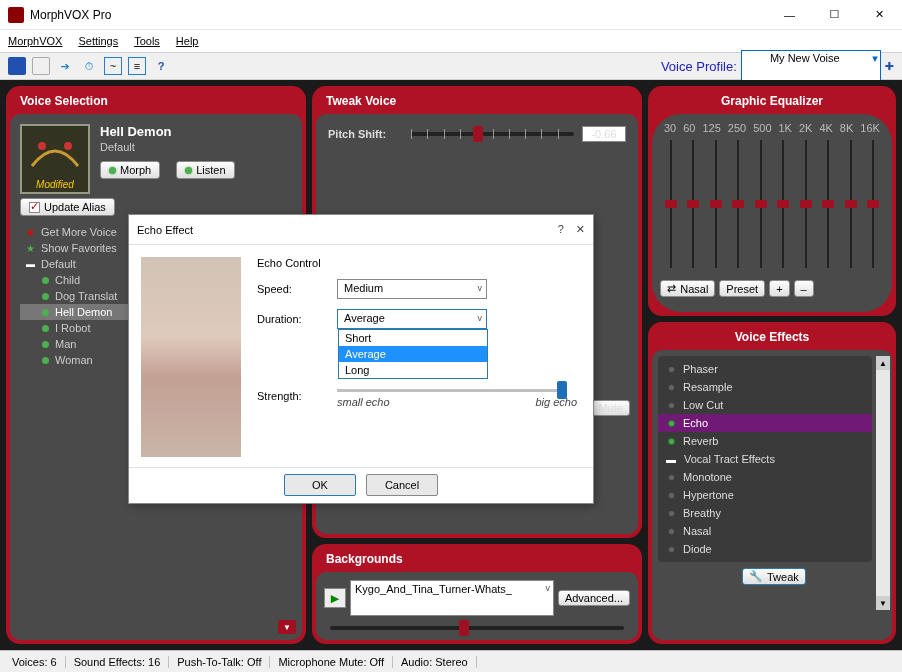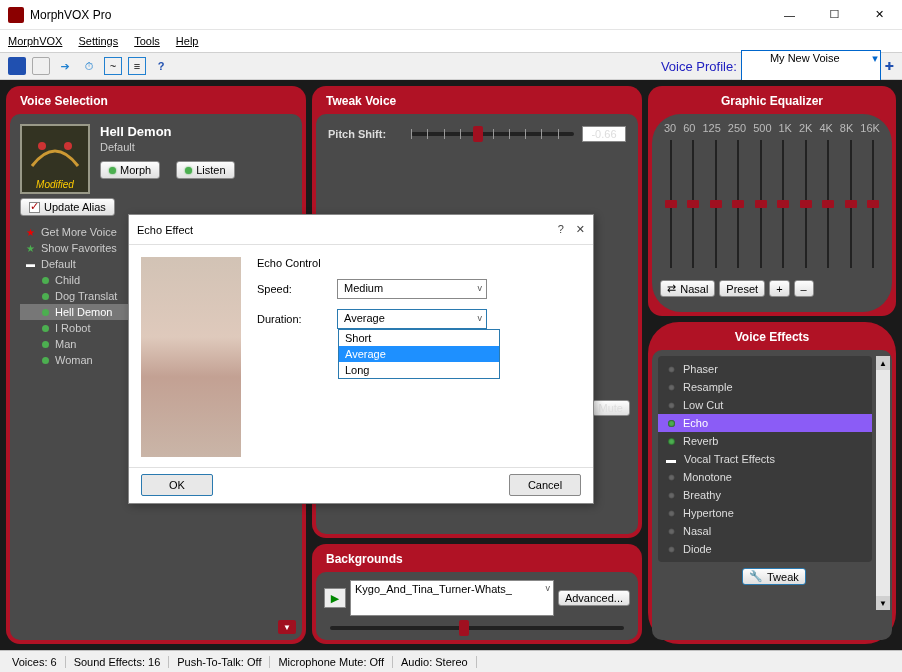--- a/index.html
+++ b/index.html
@@ -67,21 +67,21 @@
 .eq-labels { display: flex; justify-content: space-between; color: #bbb; font-size: 8px; padding: 0 4px; }
 .eq-sliders { display: flex; justify-content: space-between; padding: 6px 4px; height: 140px; }
 .eq-slot { width: 14px; position: relative; }
 .eq-slot .rail { position: absolute; left: 50%; top: 0; bottom: 0; width: 2px; background: #222; transform: translateX(-50%); }
 .eq-slot .thumb { position: absolute; left: 1px; width: 12px; height: 8px; background: #a01020; top: calc(50% - 4px); border-radius: 1px; }
 .eq-btns { display: flex; gap: 4px; margin-top: 6px; }
 
 .ve-body { padding: 6px 2px 6px 6px; position: relative; }
 .ve-list { background: #3a3a3a; border-radius: 4px; padding: 4px 0; margin-right: 18px; }
 .ve-item { display: flex; align-items: center; gap: 8px; padding: 3px 10px; color: #ddd; cursor: default; }
-.ve-item.selected { background: #8b5cf6; color: #fff; }
+.ve-item.selected { background: #701a75; color: #fff; }
 .dot-o { width: 7px; height: 7px; border-radius: 50%; background: #666; box-shadow: inset 0 0 2px #000; }
 .dot-o.on { background: #4caf50; }
 .ve-minus { color: #fff; font-size: 10px; margin-left: -2px; }
 .ve-scroll { position: absolute; right: 2px; top: 6px; bottom: 30px; width: 14px; background: #e8e8e8; }
 .ve-scroll .up, .ve-scroll .down { height: 14px; background: #d0d0d0; display: flex; align-items: center; justify-content: center; font-size: 8px; }
 .ve-scroll .down { position: absolute; bottom: 0; left: 0; right: 0; }
 .ve-tweak { margin-top: 6px; }
 
 .dialog { position: absolute; left: 128px; top: 214px; width: 466px; height: 290px; background: #fff; border: 1px solid #888; box-shadow: 2px 2px 8px rgba(0,0,0,.3); z-index: 100; }
 .dlg-title { height: 30px; display: flex; align-items: center; padding: 0 8px; font-size: 12px; border-bottom: 1px solid #e0e0e0; }
@@ -89,27 +89,27 @@
 .dlg-body { display: flex; padding: 12px; gap: 16px; height: calc(100% - 66px); justify-content: center; }
 .dlg-img { width: 100px; height: 200px; background: linear-gradient(#cab8a8 0%, #d9c0b0 40%, #b89080 60%, #c0a898 100%); opacity: .85; }
 .dlg-form { flex: 1; }
 .dlg-group { font-size: 11px; }
 .dlg-group .gtitle { margin-bottom: 10px; }
 .frow { display: flex; align-items: center; margin-bottom: 10px; }
 .frow .flabel { width: 80px; }
 .combo { width: 150px; height: 20px; border: 1px solid #888; background: #fff; padding: 2px 16px 2px 6px; position: relative; }
 .combo::after { content: "v"; position: absolute; right: 4px; top: 3px; color: #555; font-size: 9px; }
 .combo.open { border-color: #2a7ab0; }
-.dropdown { position: absolute; left: 0; top: 19px; width: 162px; border: 1px solid #2a7ab0; background: #fff; z-index: 10; }
+.dropdown { position: absolute; left: 0; top: 19px; width: 150px; border: 1px solid #2a7ab0; background: #fff; z-index: 10; }
 .dropdown .opt { padding: 2px 6px; }
 .dropdown .opt.hl { background: #1e90ff; color: #fff; }
 .strength-slider { width: 230px; height: 3px; background: #c0c0c0; position: relative; margin: 6px 0 4px; }
 .strength-slider .th { position: absolute; right: 0; top: -8px; width: 10px; height: 18px; background: #1e6fb8; border-radius: 2px; }
 .strength-labels { display: flex; justify-content: space-between; width: 240px; font-size: 10px; color: #444; font-style: italic; }
-.dlg-footer { height: 34px; display: flex; align-items: center; justify-content: space-between; gap: 10px; padding: 16px 12px; border-top: 1px solid #e0e0e0; }
+.dlg-footer { height: 34px; display: flex; align-items: center; justify-content: center; gap: 10px; padding: 16px 12px; border-top: 1px solid #e0e0e0; }
 .dlg-btn { min-width: 72px; height: 22px; border: 1px solid #888; background: #e8e8e8; border-radius: 2px; }
 .dlg-btn.primary { border: 1px solid #2a7ab0; }
 
 .statusbar { position: absolute; left: 0; right: 0; bottom: 0; height: 22px; background: #f0f0f0; border-top: 1px solid #c0c0c0; display: flex; align-items: center; padding: 0 4px; font-size: 11px; }
 .statusbar .cell { padding: 0 8px; border-right: 1px solid #c0c0c0; }
 .app-icon { width: 16px; height: 16px; background: #8b0000; display: inline-block; border-radius: 2px; }
 </style>
 </head>
 <body>
 
@@ -320,21 +320,21 @@
             </div>
           <div class="xp-btn small">
               <span>+</span>
             </div>
           <div class="xp-btn small">
               <span>–</span>
             </div>
         </div>
       </div>
     </div>
-    <div class="panel" style="flex:1;border-radius:31px;">
+    <div class="panel" style="flex:1;">
       <div class="panel-title">Voice Effects</div>
       <div class="panel-body ve-body">
         <div class="ve-list">
           <div class="ve-item">
               <span class="dot-o"></span>
               <span>Phaser</span>
             </div>
           <div class="ve-item">
               <span class="dot-o"></span>
               <span>Resample</span>
@@ -354,25 +354,25 @@
           <div class="ve-item">
               <span class="ve-minus">▬</span>
               <span>Vocal Tract Effects</span>
             </div>
           <div class="ve-item">
               <span class="dot-o"></span>
               <span>Monotone</span>
             </div>
           <div class="ve-item">
               <span class="dot-o"></span>
+              <span>Hypertone</span>
+            </div>
+          <div class="ve-item">
+              <span class="dot-o"></span>
               <span>Breathy</span>
-            </div>
-          <div class="ve-item">
-              <span class="dot-o"></span>
-              <span>Hypertone</span>
             </div>
           <div class="ve-item">
               <span class="dot-o"></span>
               <span>Nasal</span>
             </div>
           <div class="ve-item">
               <span class="dot-o"></span>
               <span>Diode</span>
             </div>
         </div>
@@ -407,20 +407,32 @@
           <div class="flabel">Duration:</div>
           <div class="combo open" style="position:relative;">
             <span>Average</span>
             <div class="dropdown">
               <div class="opt">Short</div>
               <div class="opt hl">Average</div>
               <div class="opt">Long</div>
             </div>
           </div>
         </div>
+        <div class="frow" style="margin-top:54px;">
+          <div class="flabel">Strength:</div>
+          <div>
+            <div class="strength-slider">
+                <div class="th"></div>
+              </div>
+            <div class="strength-labels">
+              <span>small echo</span>
+              <span>big echo</span>
+            </div>
+          </div>
+        </div>
       </div>
     </div>
   </div>
   <div class="dlg-footer">
     <button class="dlg-btn primary">OK</button>
     <button class="dlg-btn">Cancel</button>
   </div>
 </div>
 
 <div class="statusbar">

